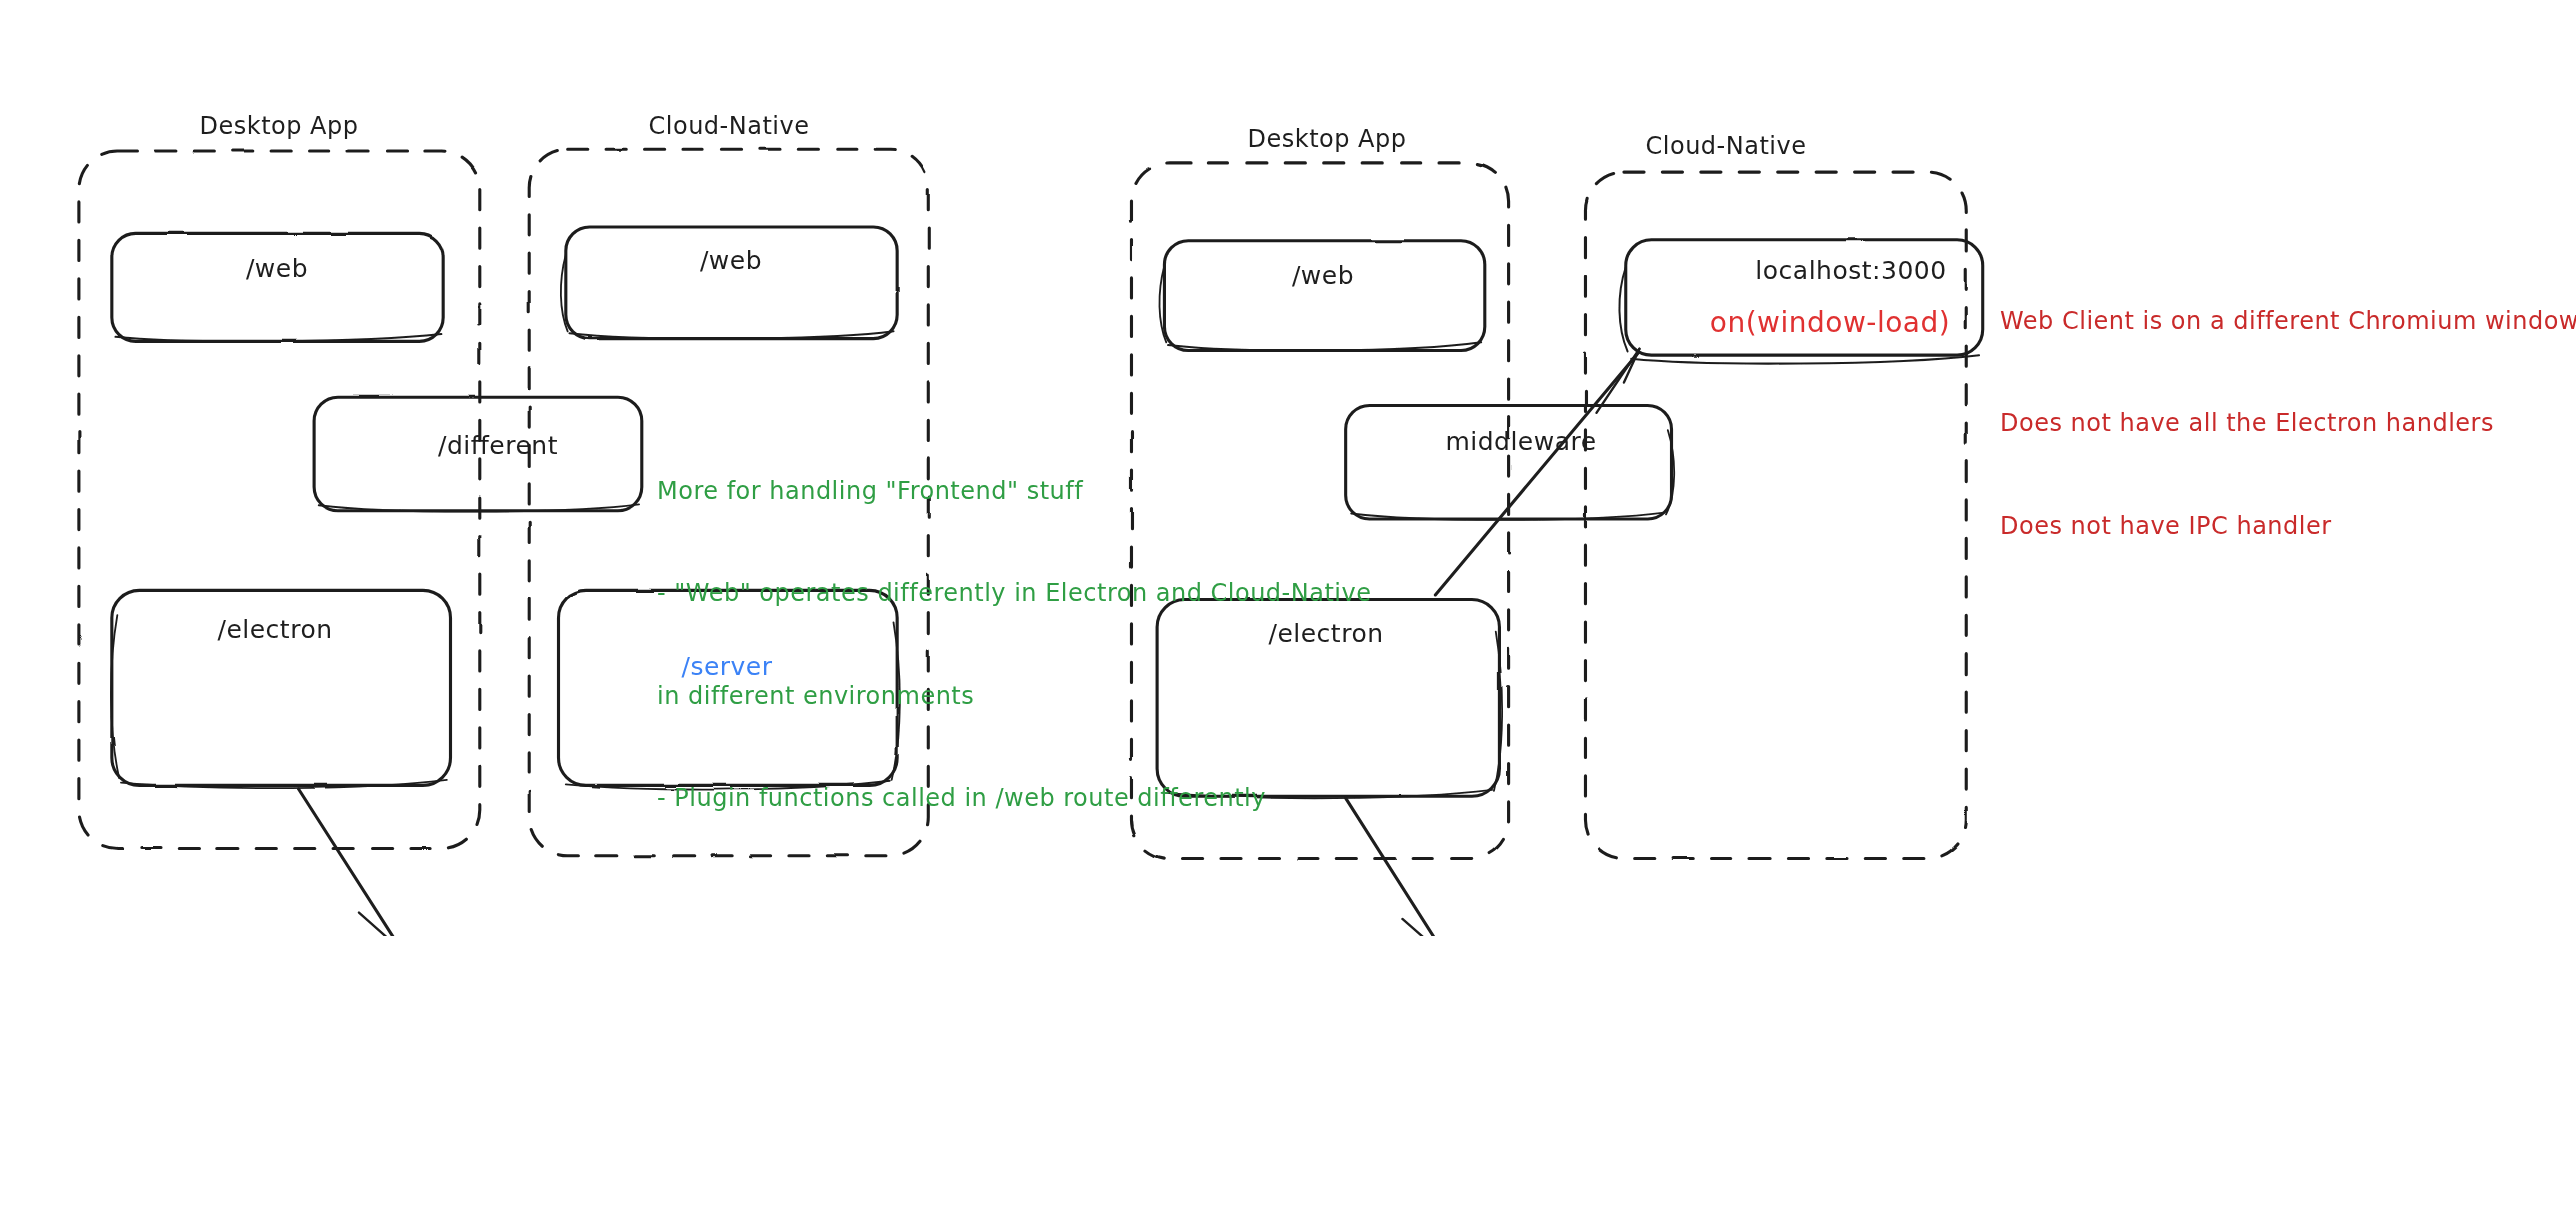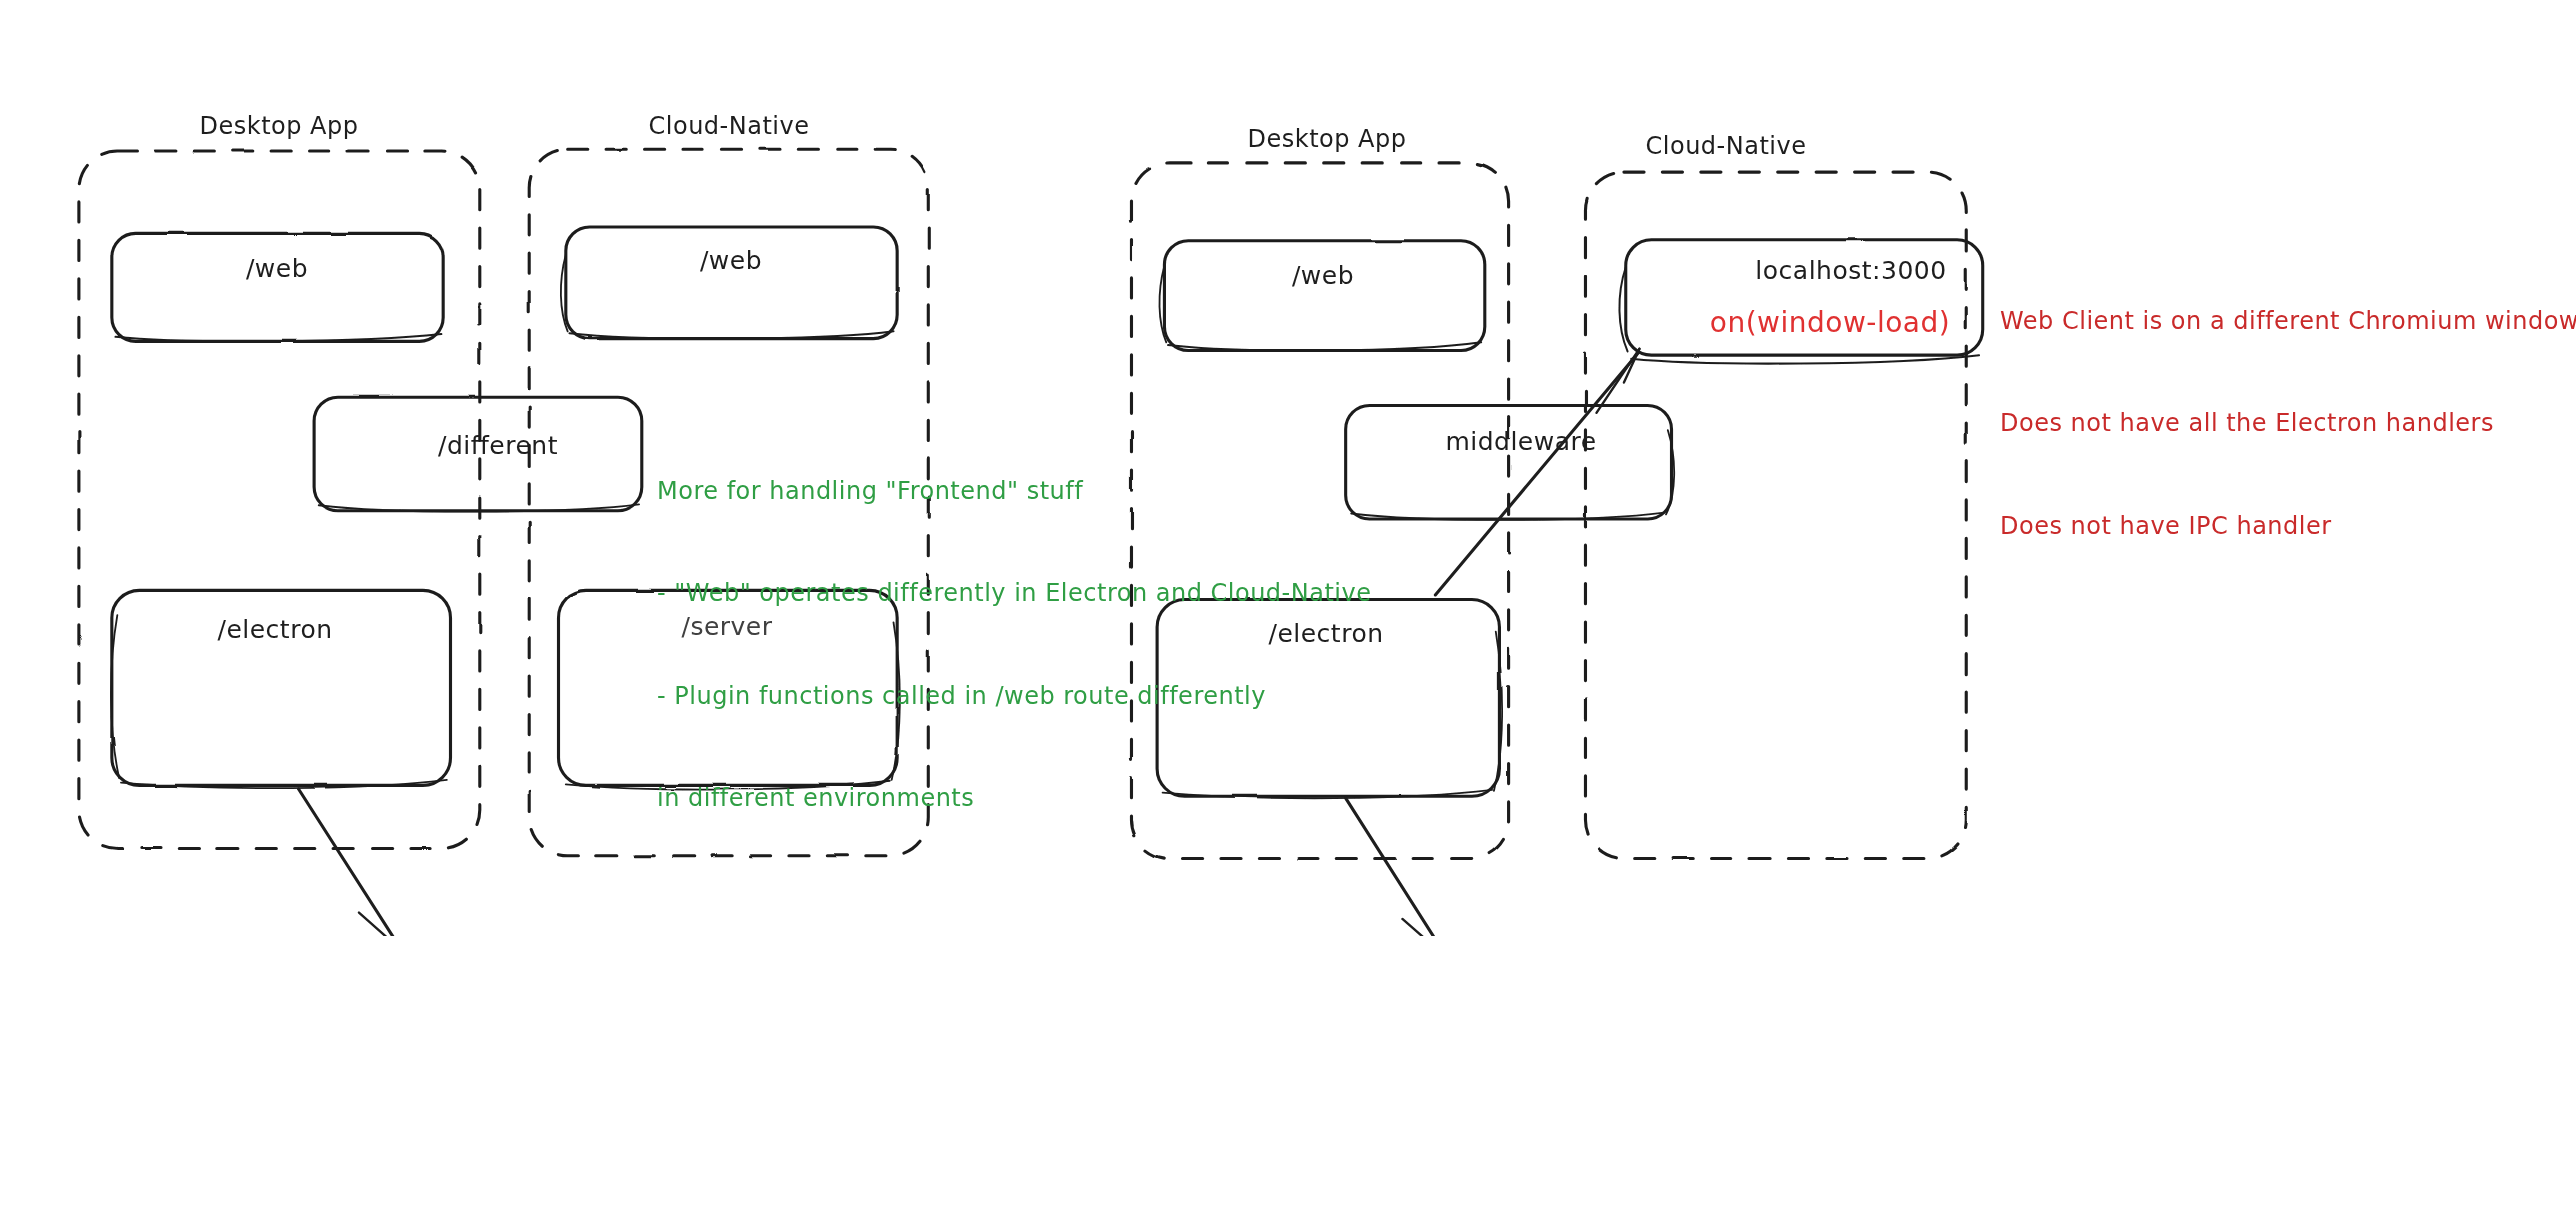--- a/index.html
+++ b/index.html
@@ -47,21 +47,21 @@
     transform: translateX(-50%);
     text-align: center;
     color: #e03131;
   }
   .note {
     font-size: 24px;
     line-height: 1.42;
   }
   .note-green { color: #2f9e44; }
   .note-red   { color: #c92a2a; }
-  .red { color: #404040; }
+  .red { color: #3b82f6; margin-top: 40px; }
 </style>
 </head>
 <body>
 
 <div id="canvas">
 
   <svg id="sketch" viewBox="0 0 2814 1346" xmlns="http://www.w3.org/2000/svg">
     <defs>
       <filter id="rough" x="-5%" y="-5%" width="110%" height="110%">
         <feTurbulence type="fractalNoise" baseFrequency="0.022" numOctaves="2" seed="7" result="n"></feTurbulence>
@@ -188,22 +188,22 @@
 
   <div class="lbl box-title" style="left:275px; top:613px;">/electron</div>
 
   <div class="lbl box-title red" style="left:727px; top:610px;">/server</div>
 
   <div class="lbl box-title" style="left:494px; top:978px;">/handlers</div>
 
   <div class="note note-green lbl" style="left:657px; top:406px;">
     <div>More for handling "Frontend" stuff</div>
     <div>- "Web" operates differently in Electron and Cloud-Native</div>
+    <div>in different environments</div>
     <div>- Plugin functions called in /web route differently</div>
-    <div>in different environments</div>
   </div>
 
   <div class="lbl group-title" style="left:1327px; top:123px;">Desktop App</div>
 
   <div class="lbl group-title" style="left:1726px; top:130px;">Cloud-Native</div>
 
   <div class="lbl box-title" style="left:1323px; top:259px;">/web</div>
 
   <div class="lbl box-title" style="left:1803px; top:254px;margin-left:48px;">localhost:3000</div>
 

